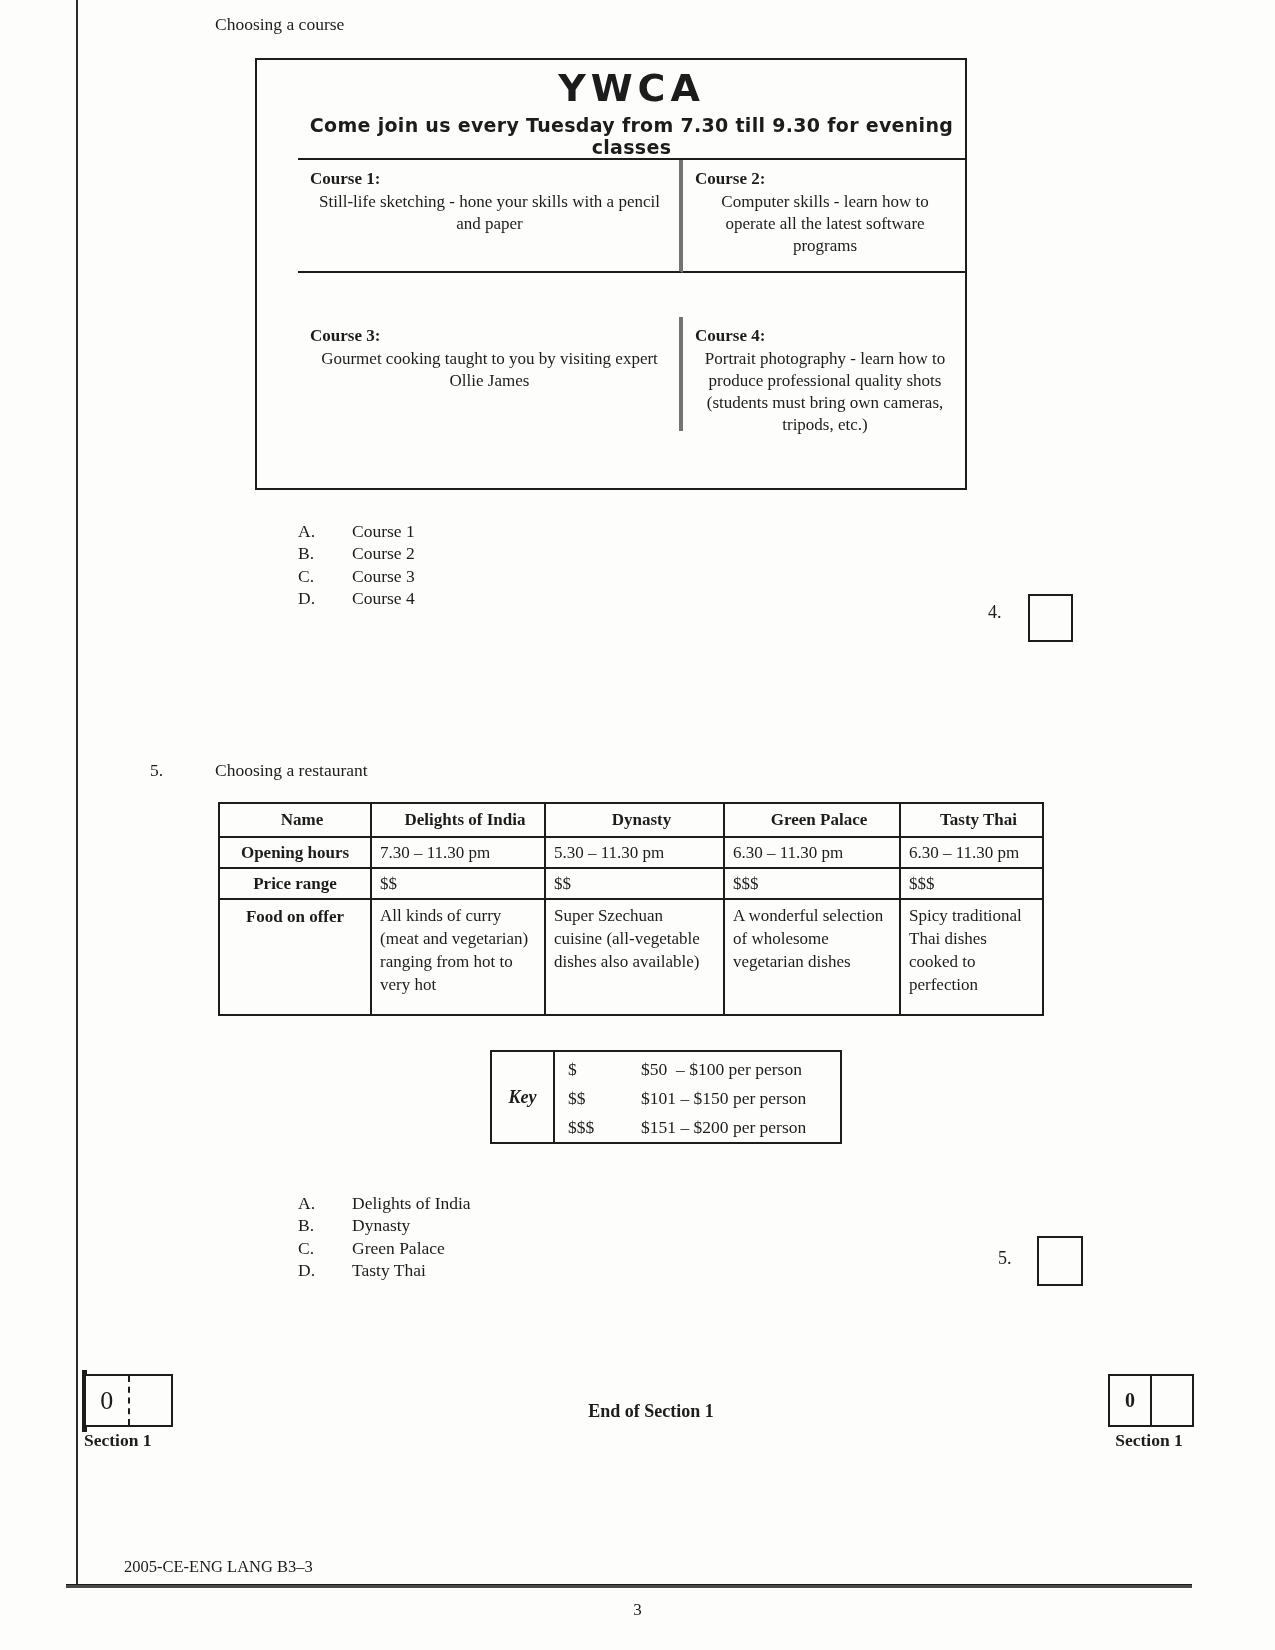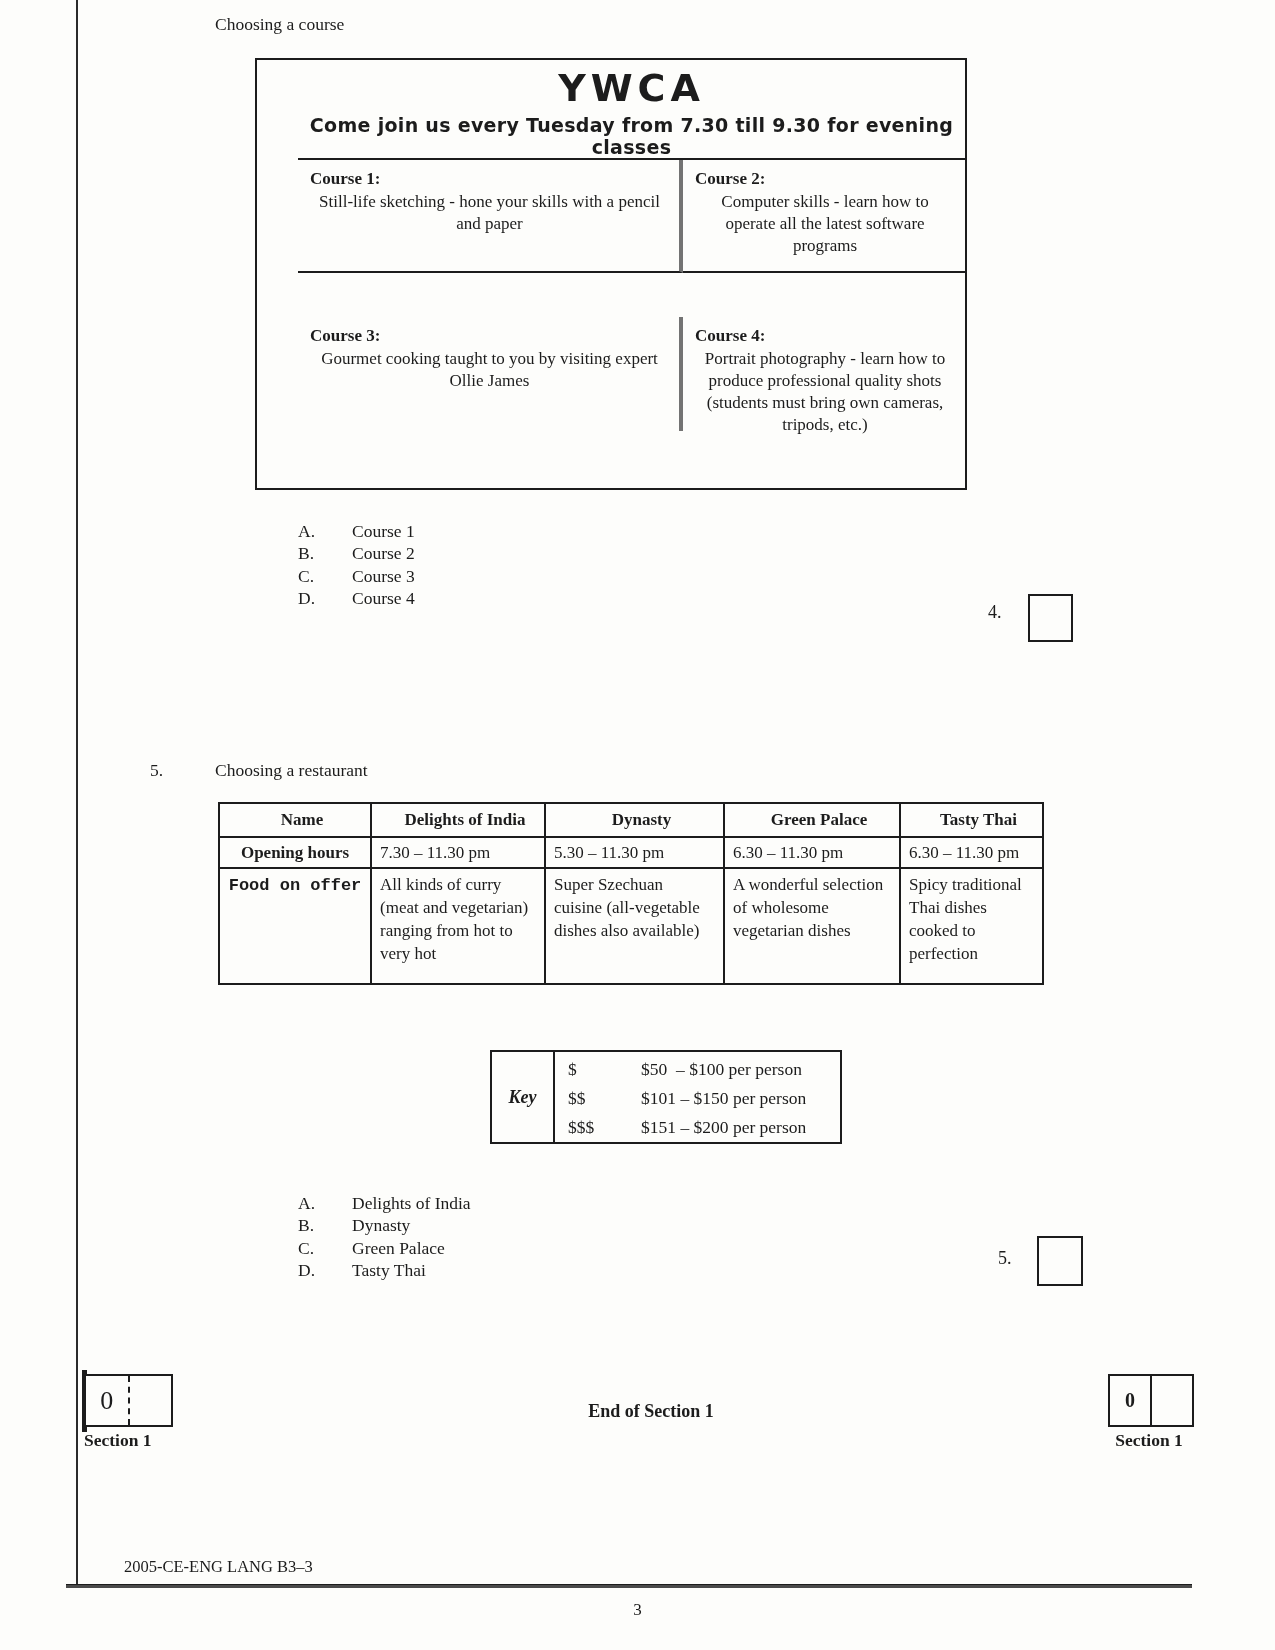--- a/index.html
+++ b/index.html
@@ -49,21 +49,21 @@
   .q5-ansbox{left:1037px;top:1236px;width:46px;height:50px;}
 
   
   .rt-wrap{left:218px;top:802px;}
   table.rt{border-collapse:collapse;table-layout:fixed;width:824px;}
   table.rt td{border:2px solid #1c1c1c;font-size:17px;padding:2px 8px;box-sizing:border-box;vertical-align:middle;}
   table.rt td.hdr{font-weight:700;text-align:center;height:34px;padding-left:22px;}
   table.rt td.rowlab{font-weight:700;text-align:center;}
   table.rt tr.hours td, table.rt tr.price td{height:31px;}
   table.rt tr.food td{height:116px;vertical-align:top;padding-top:5px;line-height:1.35;}
-  table.rt tr.food td.rowlab{vertical-align:top;padding-top:6px;font-family:Liberation Mono, monospace;}
+  table.rt tr.food td.rowlab{vertical-align:top;padding-top:6px;}
 
   
   .key-box{left:490px;top:1050px;width:352px;height:94px;border:2px solid #1c1c1c;box-sizing:border-box;display:flex;}
   .key-labelcell{width:61px;border-right:2px solid #1c1c1c;display:flex;align-items:center;justify-content:center;
     font-weight:700;font-style:italic;font-size:18px;}
   .key-rows{flex:1;padding-top:3px;}
   .key-row{display:flex;height:29px;align-items:center;padding-left:13px;font-size:17.5px;}
   .key-symbol{width:73px;}
   .key-range{white-space:pre;}
 
@@ -161,20 +161,27 @@
         <td class="hdr">Green Palace</td>
         <td class="hdr">Tasty Thai</td>
       </tr>
       <tr class="hours">
         <td class="rowlab">Opening hours</td>
         <td>7.30 – 11.30 pm</td>
         <td>5.30 – 11.30 pm</td>
         <td>6.30 – 11.30 pm</td>
         <td>6.30 – 11.30 pm</td>
       </tr>
+      <tr class="price">
+        <td class="rowlab">Price range</td>
+        <td>$$</td>
+        <td>$$</td>
+        <td>$$$</td>
+        <td>$$$</td>
+      </tr>
       <tr class="food">
         <td class="rowlab">Food on offer</td>
         <td>All kinds of curry (meat and vegetarian) ranging from hot to very hot</td>
         <td>Super Szechuan cuisine (all-vegetable dishes also available)</td>
         <td>A wonderful selection of wholesome vegetarian dishes</td>
         <td>Spicy traditional Thai dishes cooked to perfection</td>
       </tr>
     </tbody>
       </table>
   </div>

